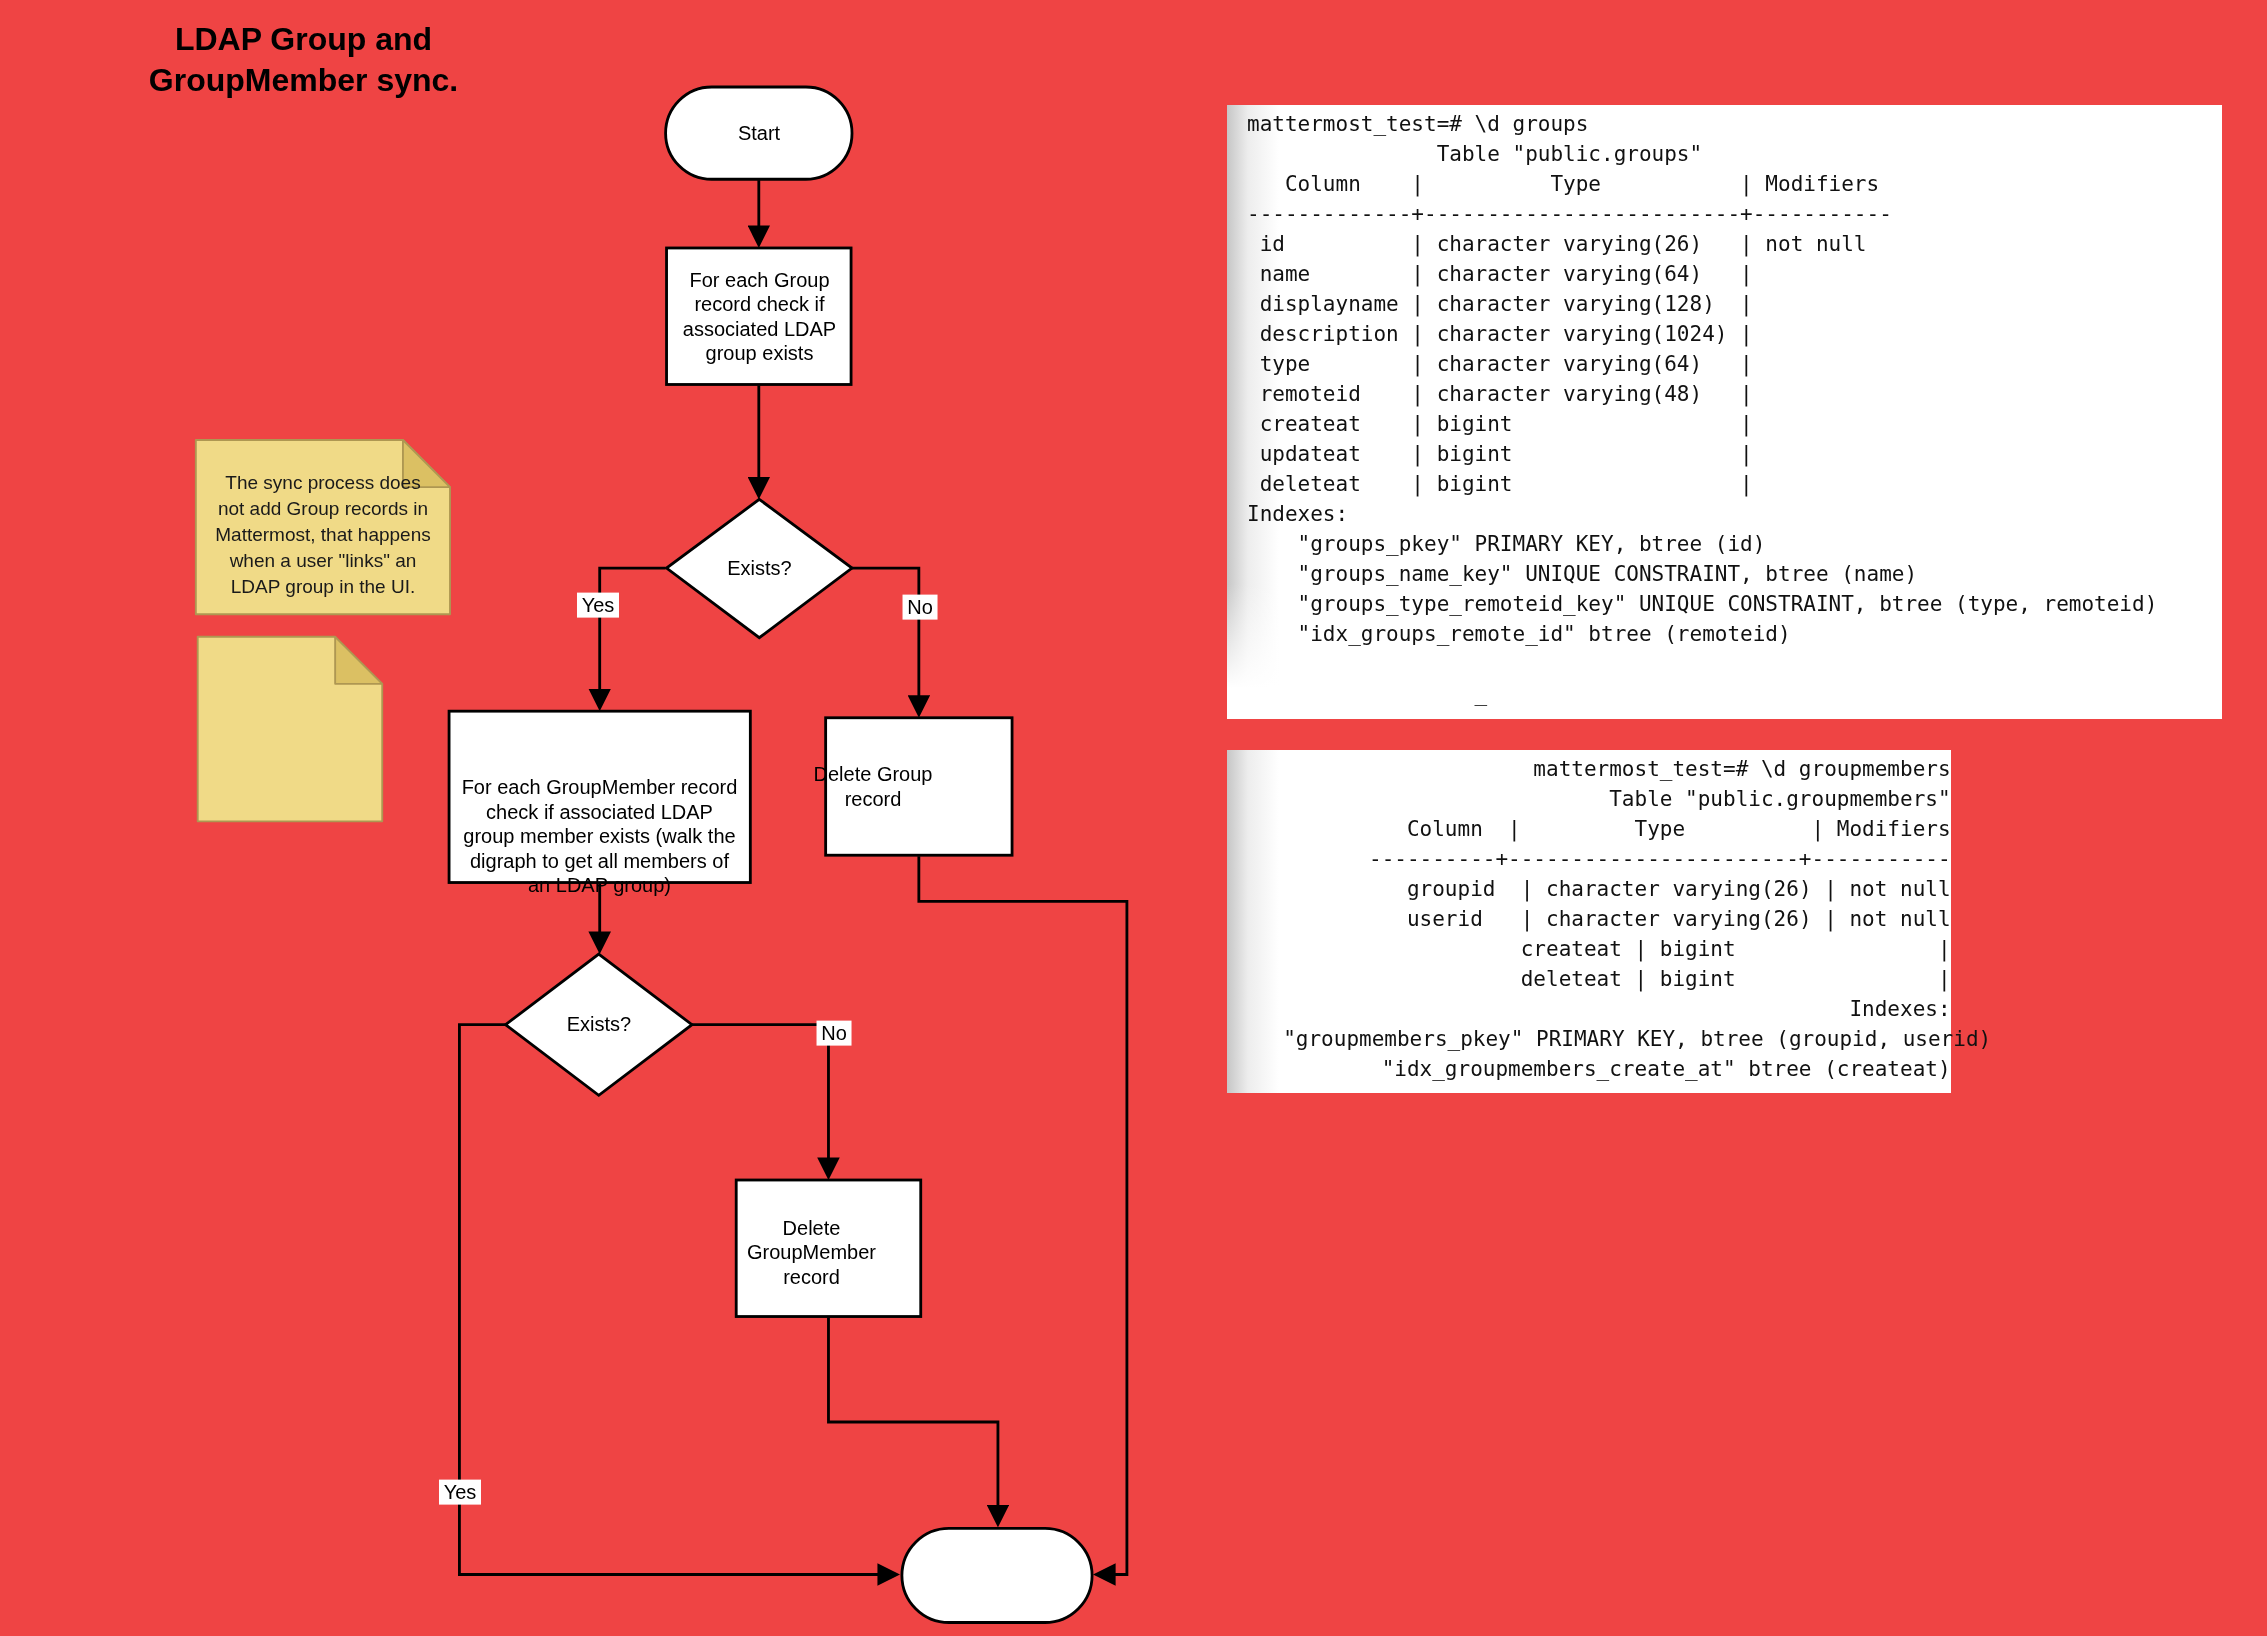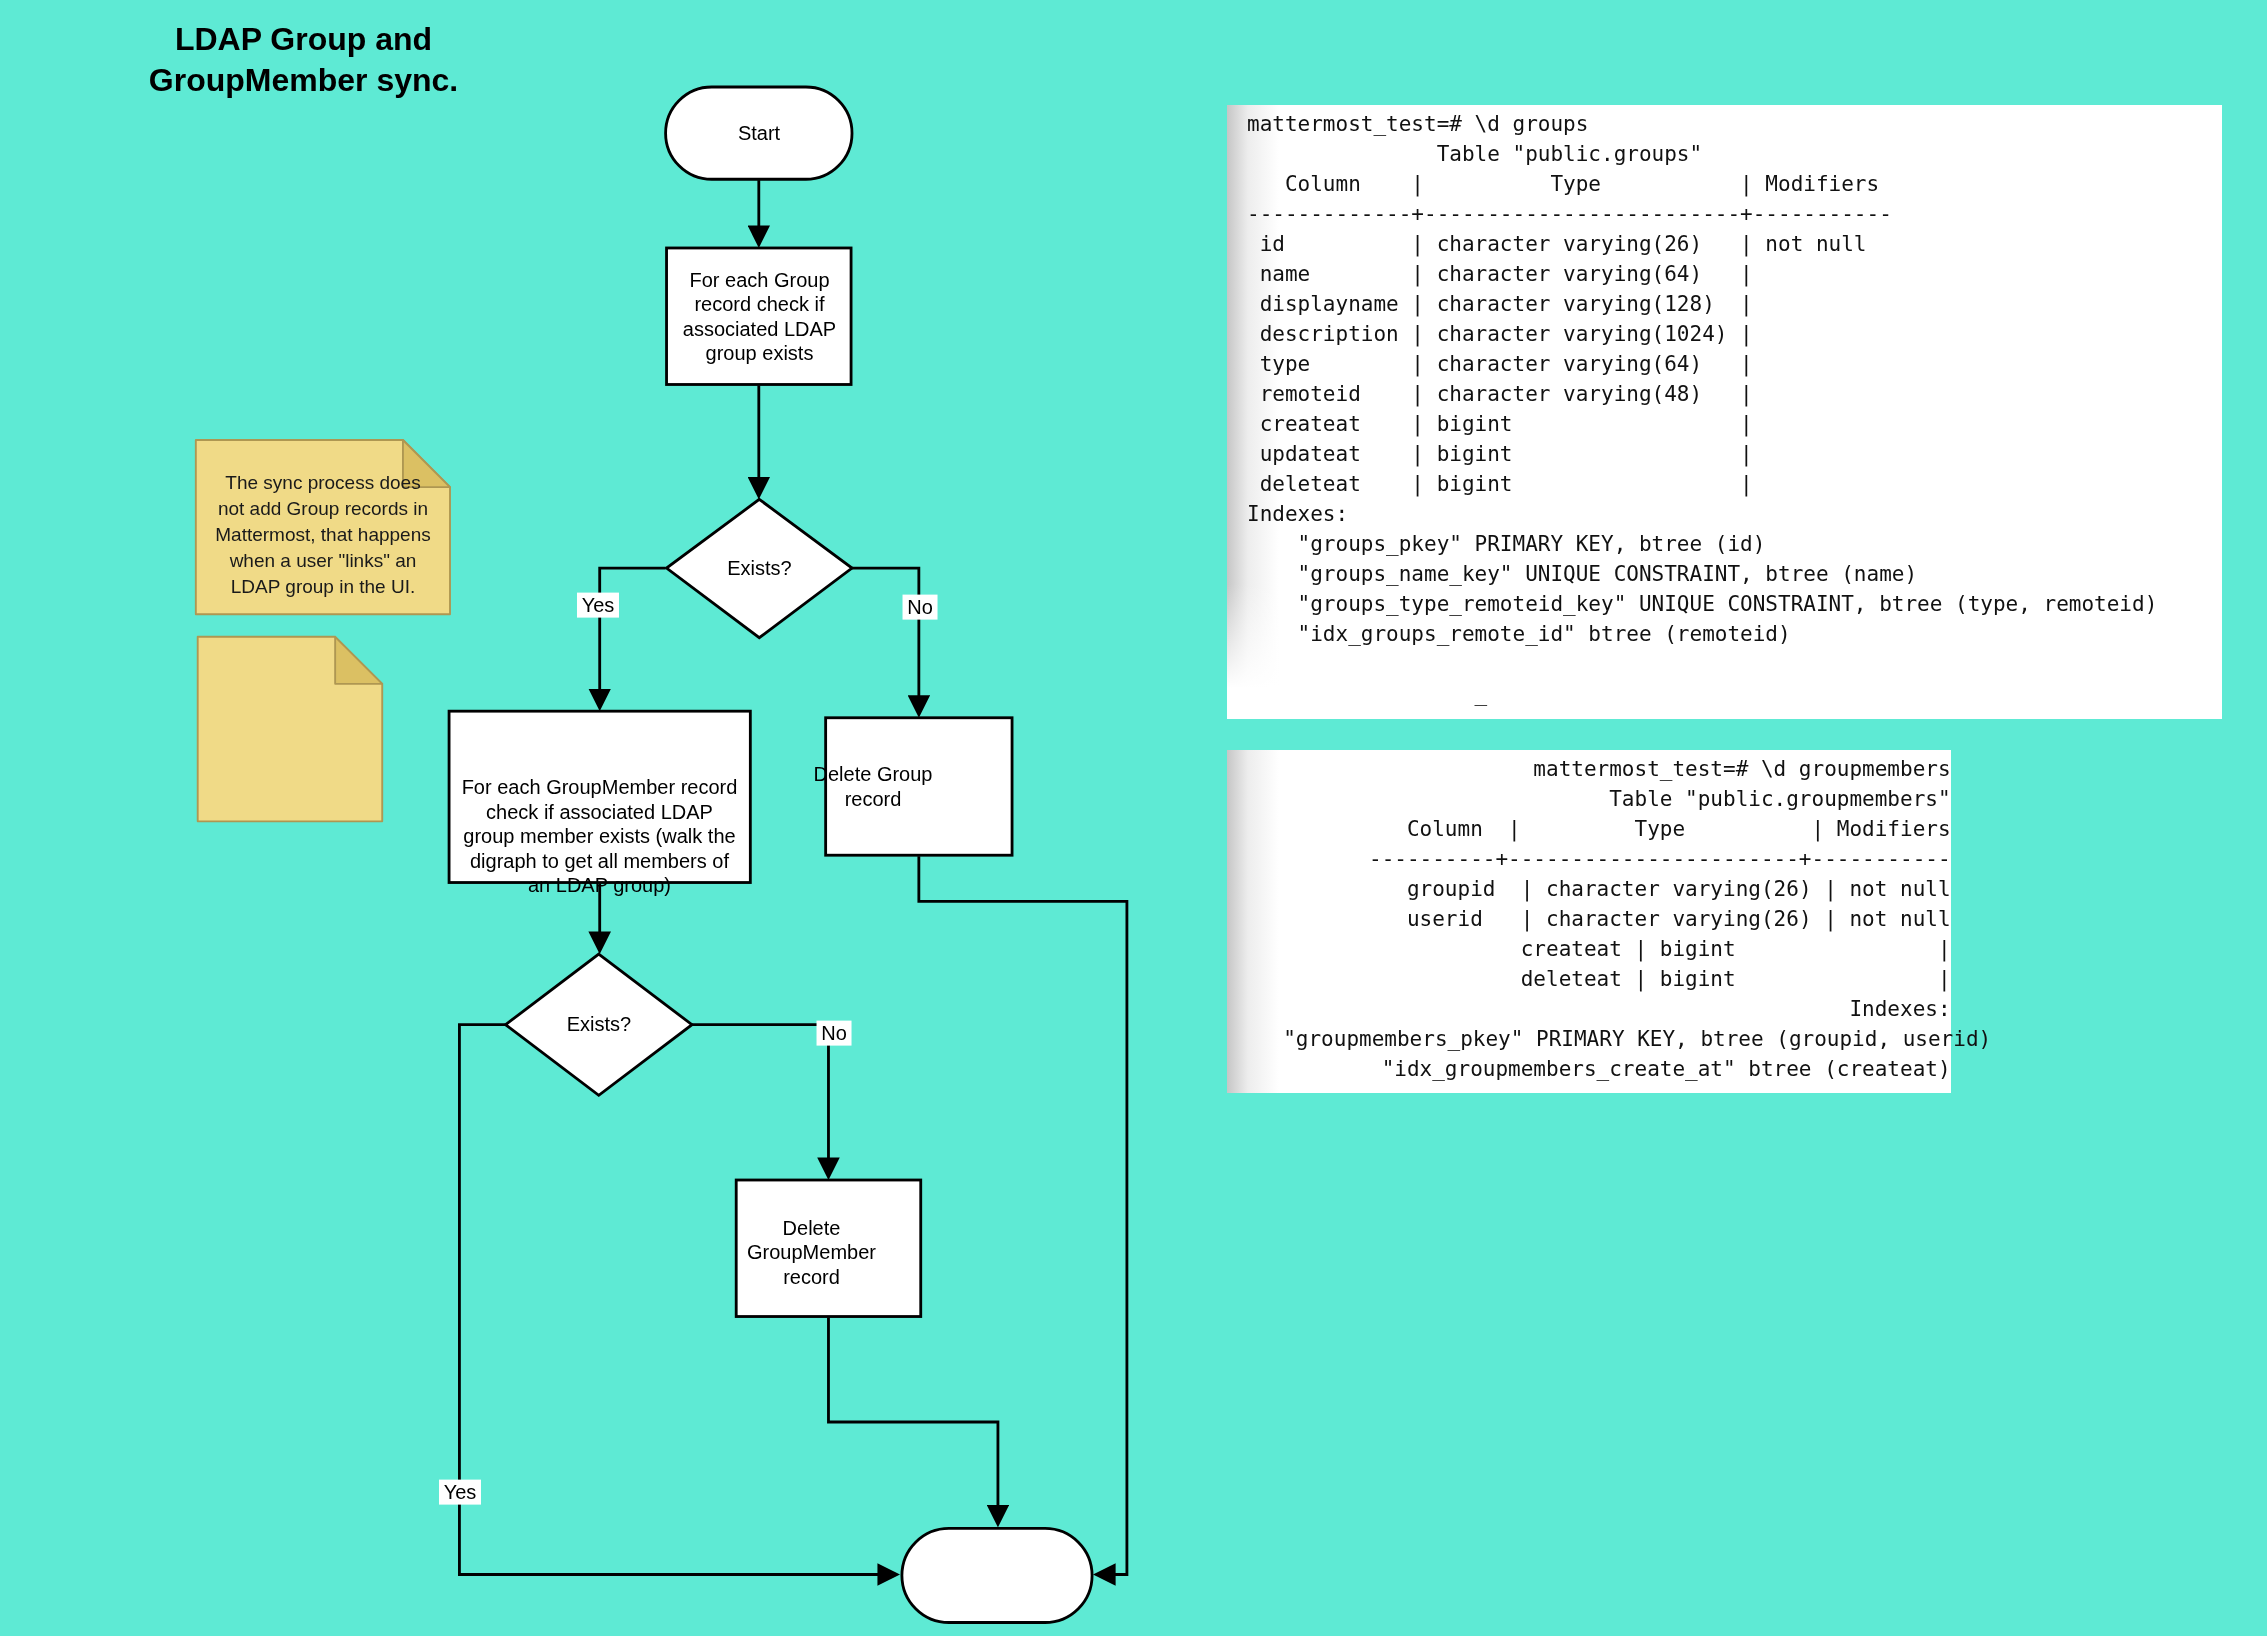--- a/index.html
+++ b/index.html
@@ -1,19 +1,19 @@
 <!DOCTYPE html>
 <html style="font-size:15px"><head>
 <meta charset="utf-8">
 <style>
   html,body{margin:0;padding:0;background:#fff;}
   .canvas{
     position:relative;
     width:2267px;height:1637px;
-    background:#5eead4;
+    background:#ef4444;
     font-family:"Liberation Sans", sans-serif;
     overflow:hidden;
   }
   svg.flow{position:absolute;left:0;top:0;}
   .shape{fill:#ffffff;stroke:#000000;stroke-width:3;}
   .edge{fill:none;stroke:#000000;stroke-width:3;stroke-linejoin:miter;}
   .note-outline{stroke-width:2;stroke-linejoin:round;}
 
   .page-title{
     position:absolute;left:134px;top:19px;width:339px;

